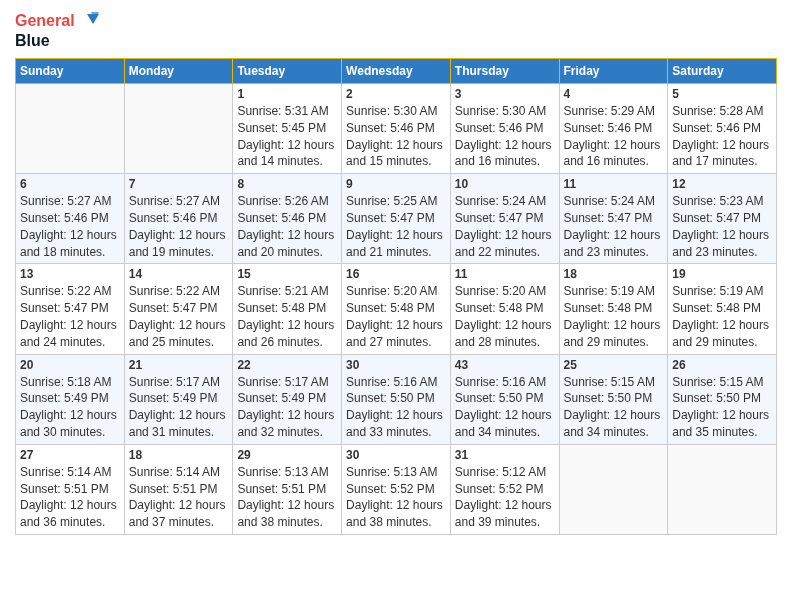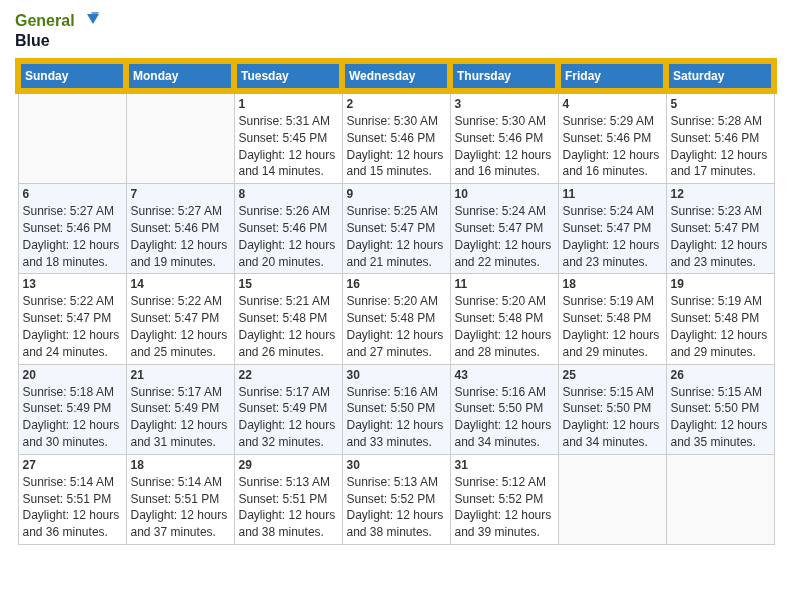--- a/index.html
+++ b/index.html
@@ -42,21 +42,21 @@
       border-collapse: collapse;
       table-layout: fixed;
     }
     .calendar th {
       background-color: #2e7bc4;
       color: #fff;
       font-size: 12px;
       font-weight: bold;
       padding: 5px 4px;
       text-align: left;
-      border: 6px solid #eab308;
+      border: 1px solid #eab308;
     }
     .calendar td {
       border: 1px solid #ccc;
       vertical-align: top;
       padding: 3px 4px;
       font-size: 10px;
       color: #333;
       height: 86px;
       background: #fff;
     }
@@ -79,21 +79,21 @@
     }
   </style>
 </head>
 <body>
 
 <div class="container">
   <div class="header-area">
     <div class="logo">
     <div style="display:flex;flex-direction:column;align-items:flex-start;">
       <div style="display:flex;align-items:center;">
-        <span style="font-size:16px;font-weight:bold;color:#4d7c0f;font-family:Arial;">General</span>
+        <span style="font-size:16px;font-weight:bold;color:#ef4444;font-family:Arial;">General</span>
         <svg width="22" height="22" viewBox="0 0 22 22" style="margin-left:2px;">
           <polygon points="10,4 22,4 16,14" fill="#2e7bc4"></polygon>
           <polygon points="14,2 22,2 18,10" fill="#2e7bc4" opacity="0.7"></polygon>
         </svg>
       </div>
       <span style="font-size:16px;font-weight:bold;color:#0f172a;font-family:Arial;">Blue</span>
     </div>
   </div>
     <div class="title-area">
       <div class="month-title"></div>

